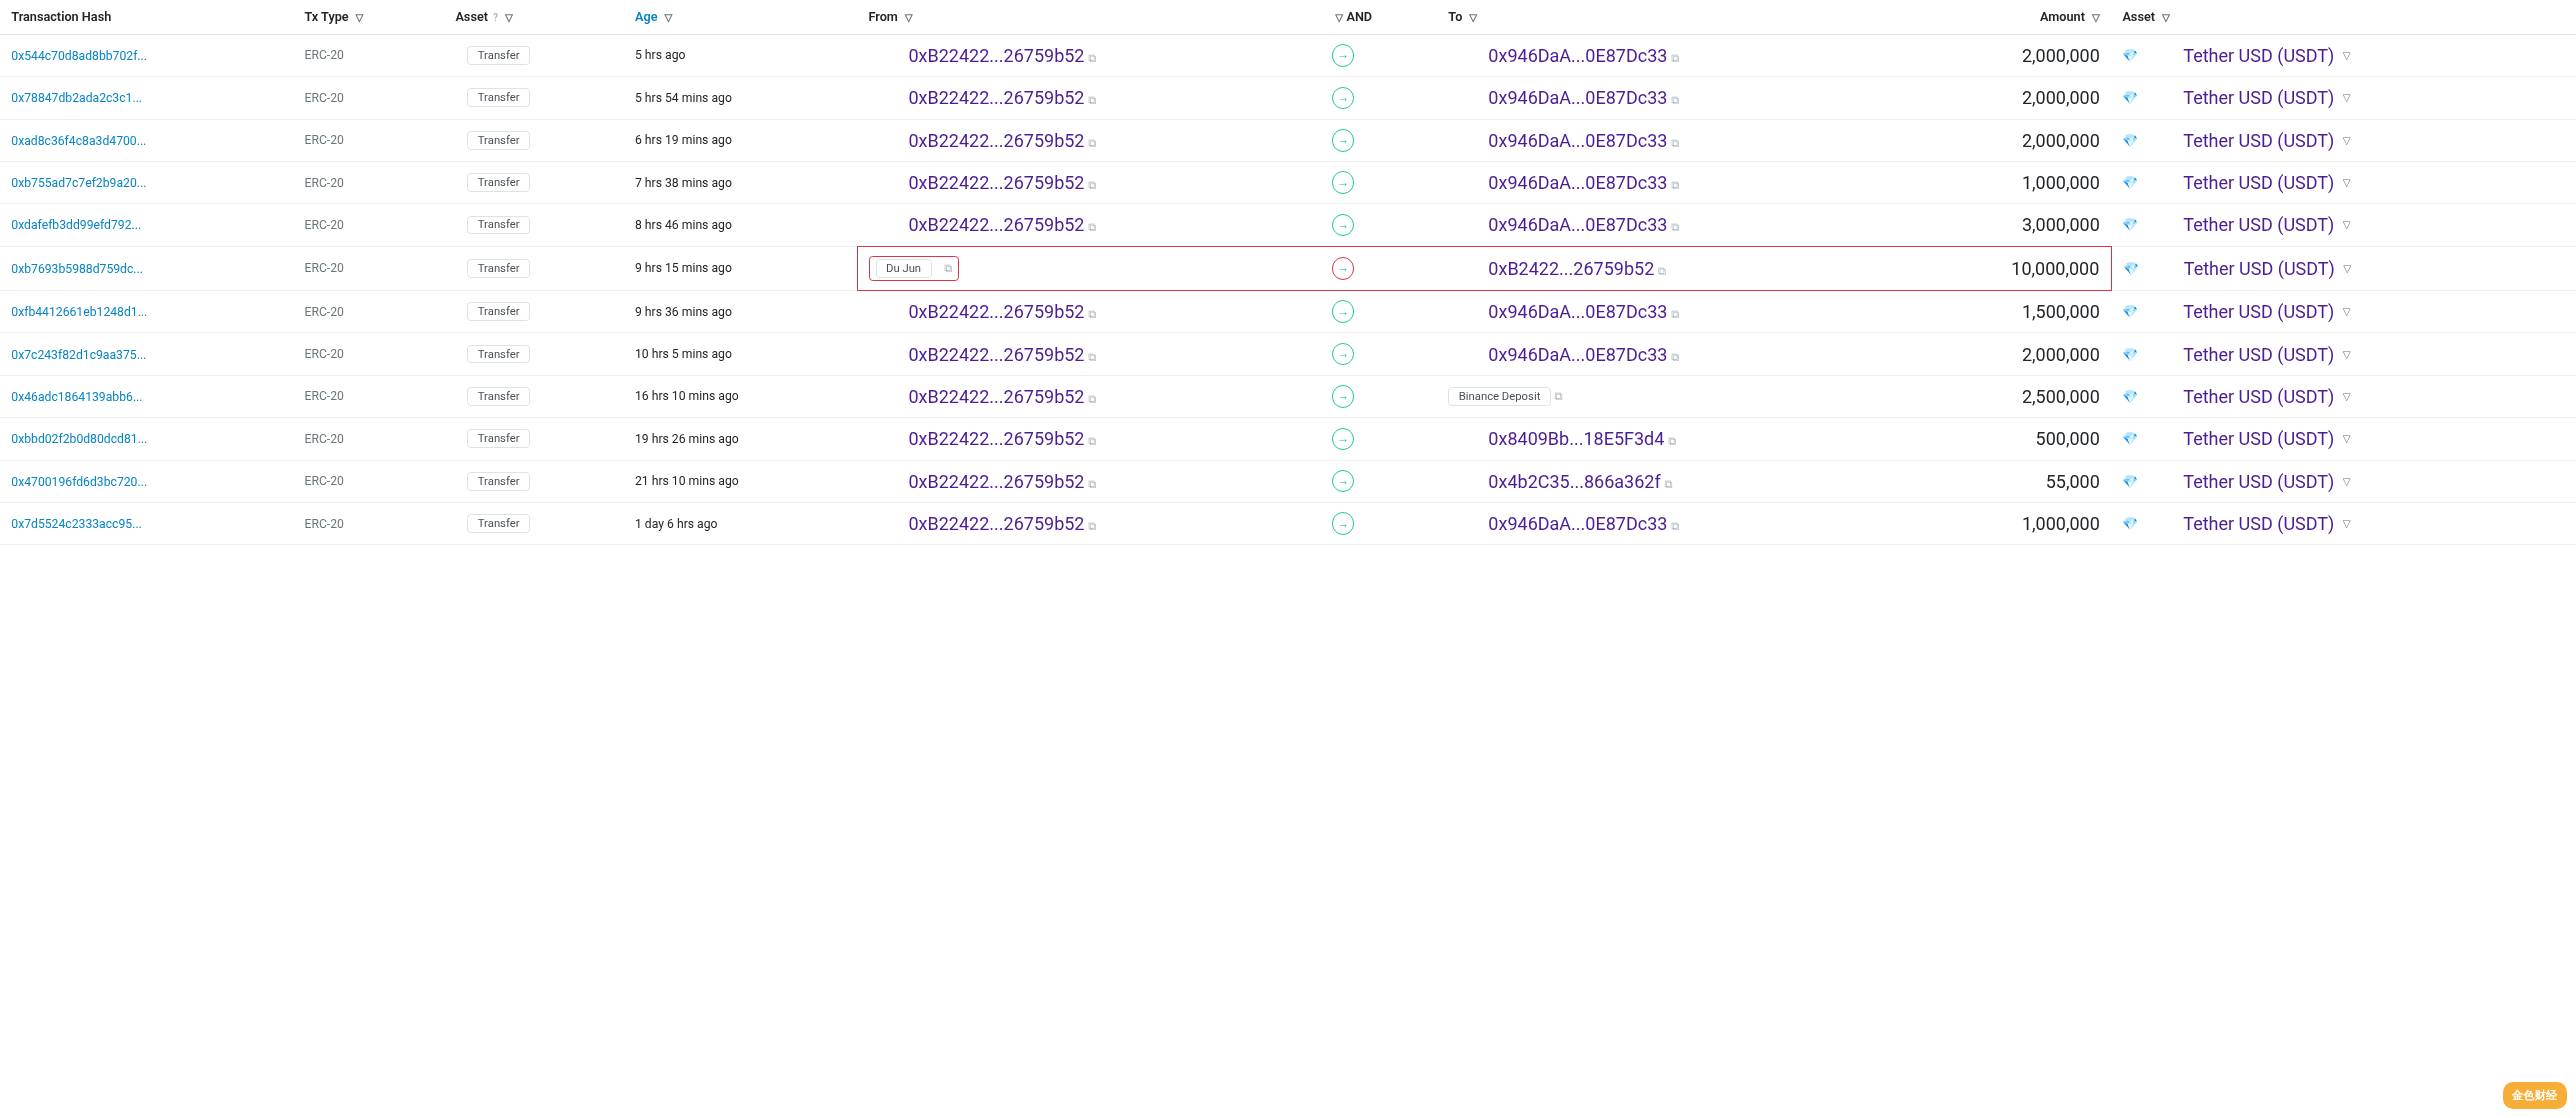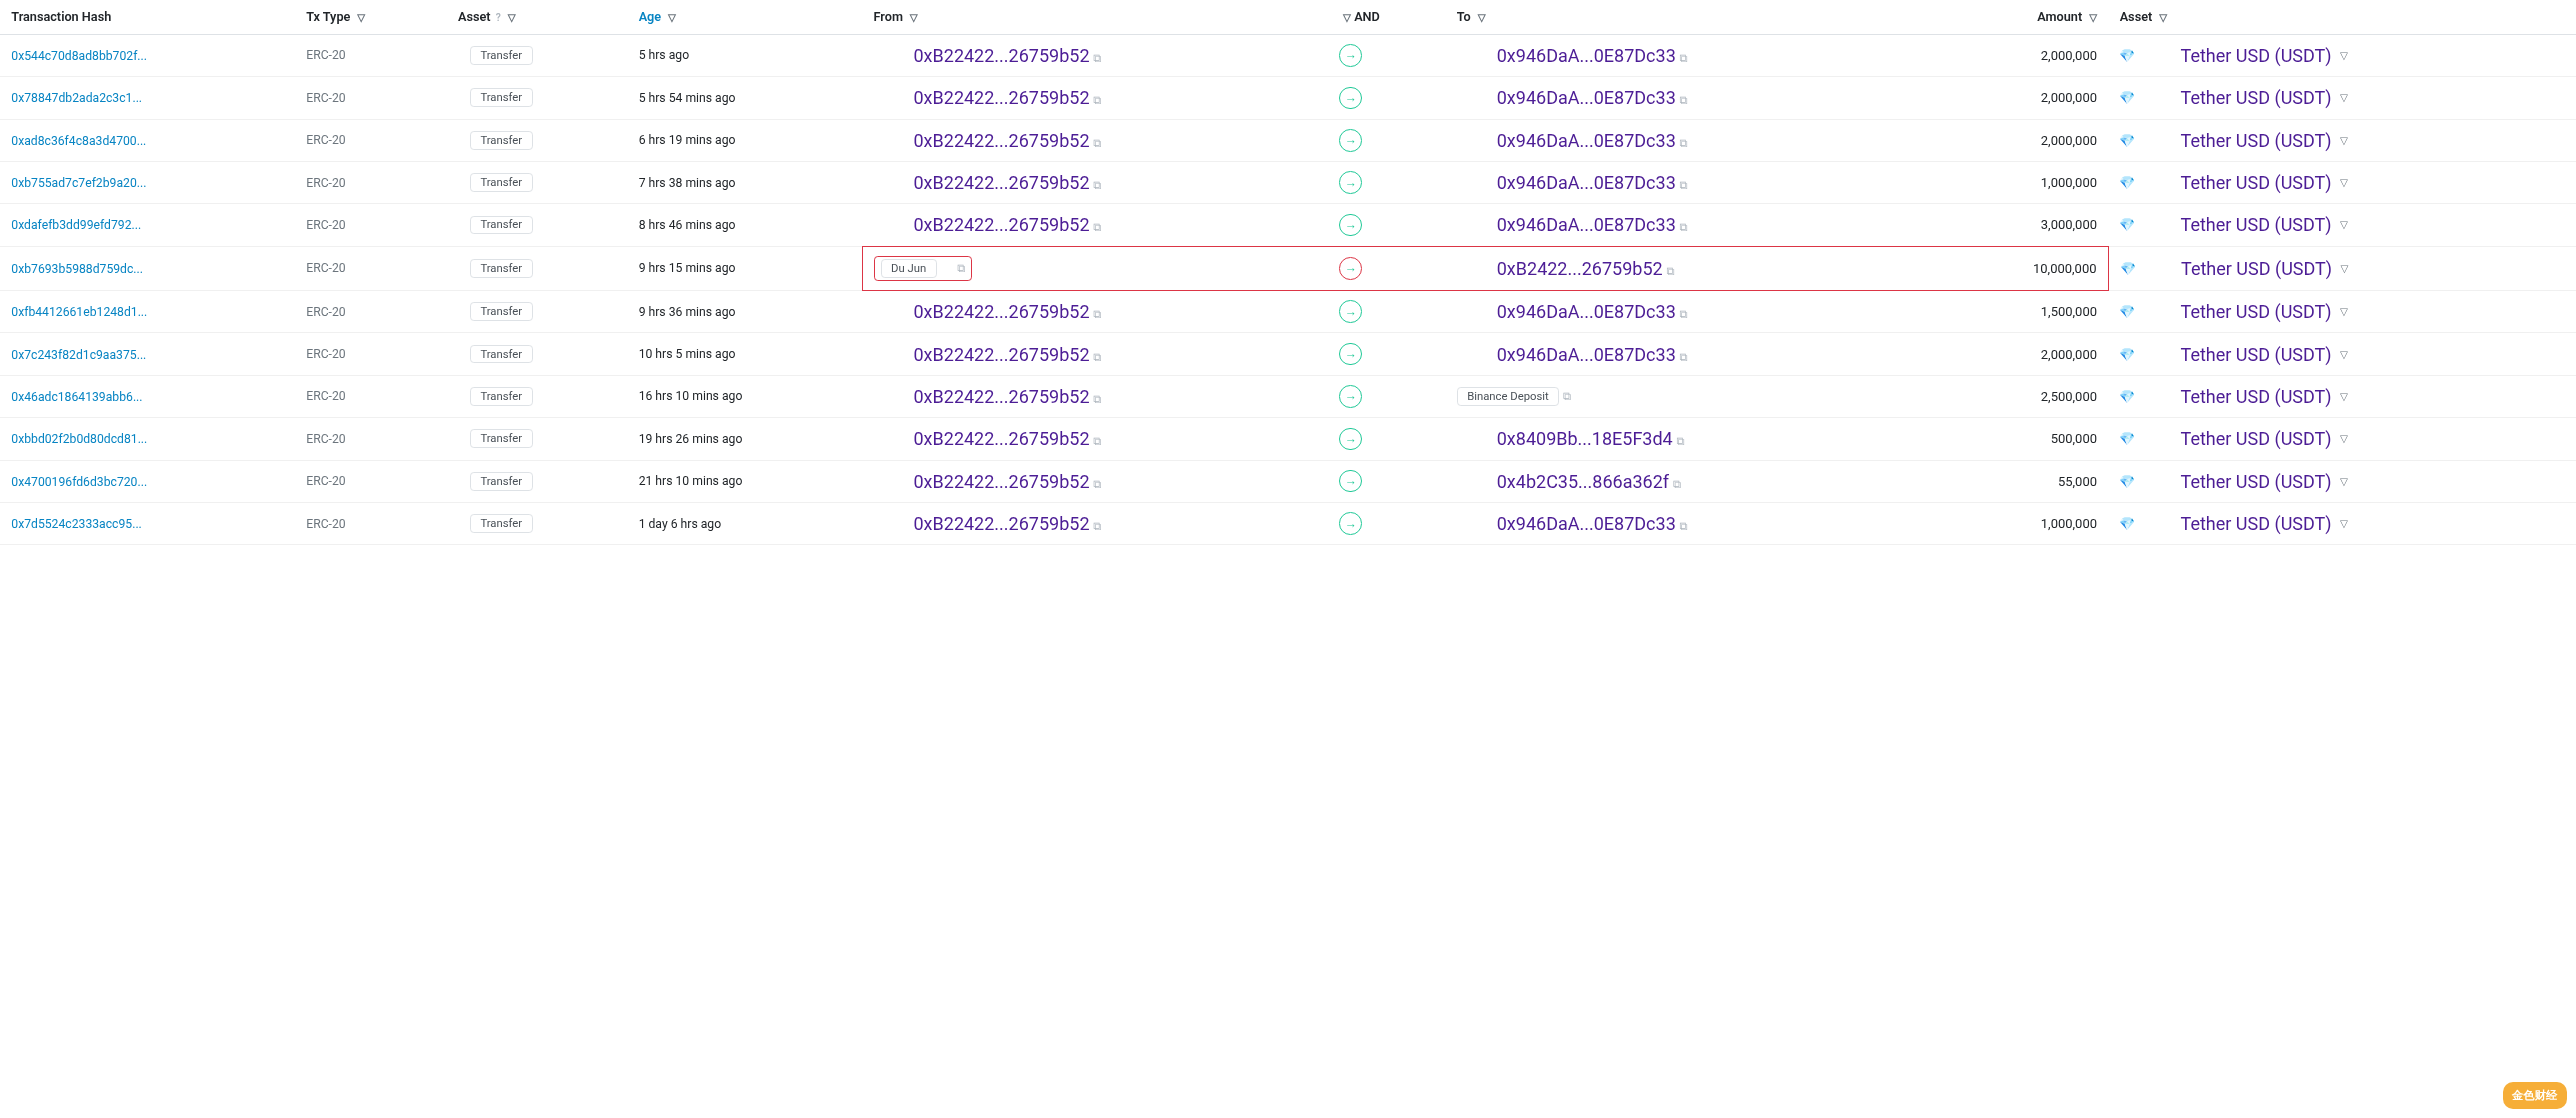--- a/index.html
+++ b/index.html
@@ -80,21 +80,21 @@
       justify-content: center;
       width: 22.6px;
       height: 22.6px;
       border: 1.4px solid #20c997;
       border-radius: 50%;
       color: #20c997;
       font-size: 12.2px;
     }
     .amount-cell {
       text-align: right;
-      font-size: 13px;
+      font-size: 18px;
       color: #212529;
     }
     .asset-cell {
       display: flex;
       align-items: center;
       gap: 4.7px;
       font-size: 12.2px;
       color: #0784c3;
     }
     .asset-icon {
@@ -139,21 +139,21 @@
       border-radius: 10px;
       font-weight: bold;
       opacity: 0.9;
     }
     .highlight-box {
       display: inline-flex;
       align-items: center;
       border: 1.9px solid #dc3545;
       border-radius: 3.8px;
       padding: 1.9px 5.6px;
-      gap: 17px;
+      gap: 9px;
     }
     .col-from { min-width: 169px; }
     .col-to { min-width: 169px; }
     .col-amount { min-width: 103px; text-align: right; margin-top: 20px; }
     .col-asset { min-width: 169px; }
   </style>
 </head>
 <body>
 
 <div class="table-container">

